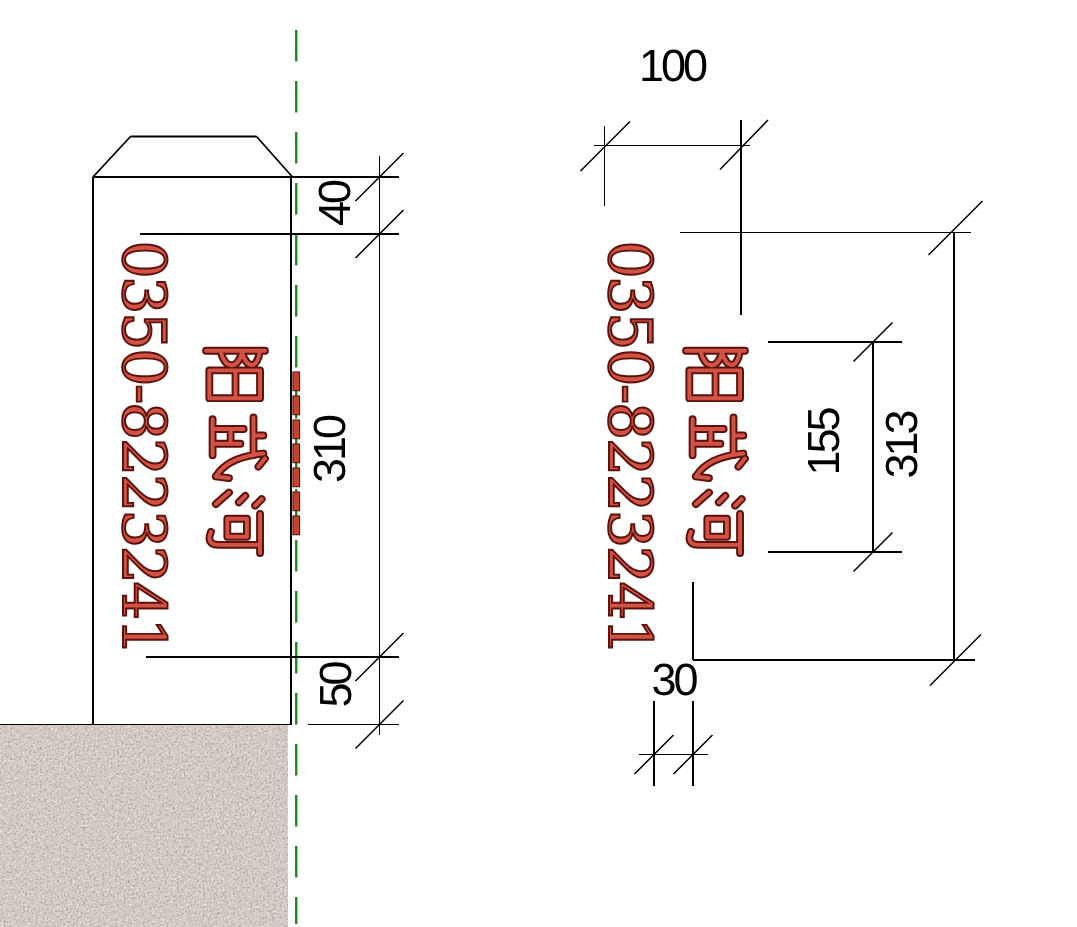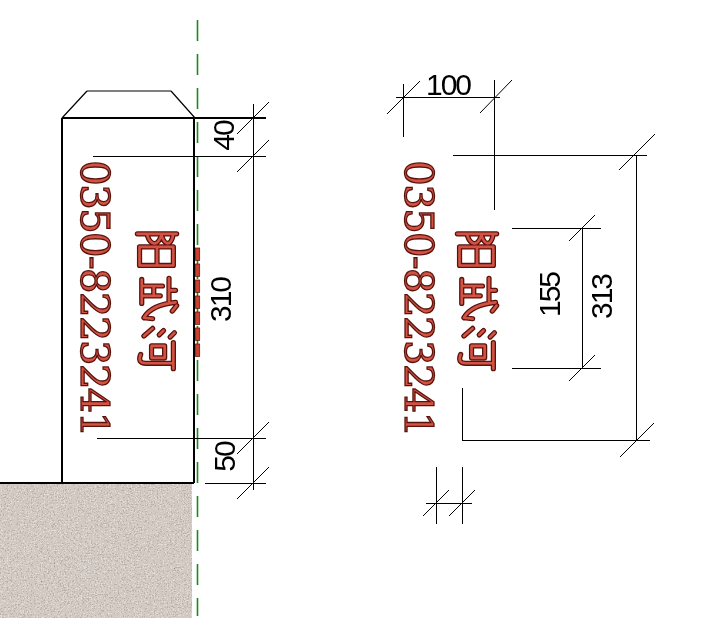--- a/index.html
+++ b/index.html
@@ -169,17 +169,18 @@
             <path d="M8,6 L12,10 M6,16 L10,20 M4,26 L11,34 M17,7 H41 M20,15 H31 V27 H20 Z M36,7 V32 C36,38 33,39 28,37"></path>
           </g>
       </svg>
     </div>
   </div>
 
   <div class="dim-text rot-ccw" style="left:194px;top:121px;width:60px;">40</div>
   <div class="dim-text rot-ccw" style="left:191px;top:285px;width:60px;">310</div>
   <div class="dim-text rot-ccw" style="left:195px;top:442px;width:60px;">50</div>
 
-  <div class="dim-text" style="left:418px;top:30px;width:60px;margin-top:40px;">100</div>
+  <div class="dim-text" style="left:418px;top:30px;width:60px;">100</div>
   <div class="dim-text rot-ccw" style="left:572px;top:282px;width:60px;">313</div>
   <div class="dim-text rot-ccw" style="left:520px;top:280px;width:60px;">155</div>
+  <div class="dim-text" style="left:419px;top:439px;width:60px;">30</div>
 
 </div>
 
 </body></html>

